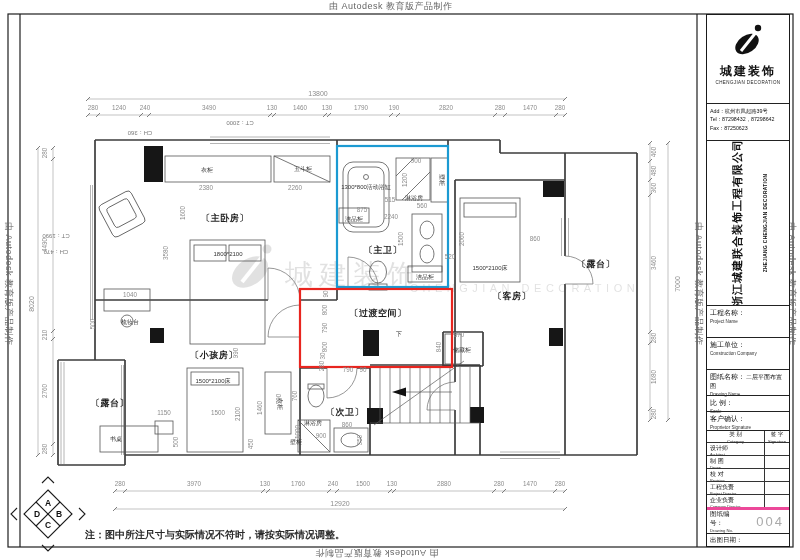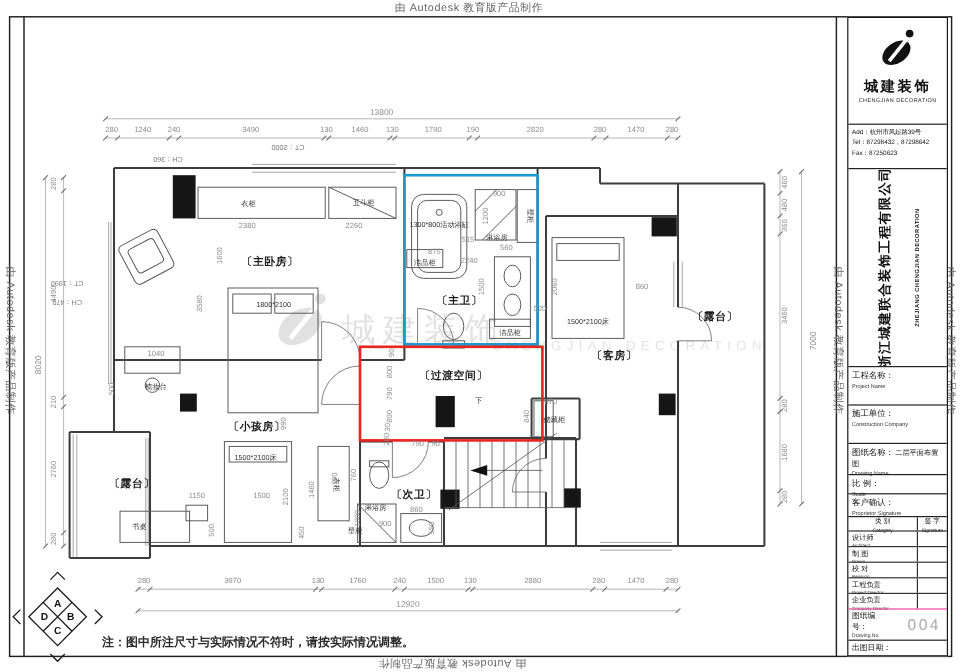--- a/index.html
+++ b/index.html
@@ -60,21 +60,21 @@
   .tb-field .val{font-size:6px;margin-left:1px;}
   .h32{height:32px;} .h26{height:26px;} .h16{height:16px;} .h19{height:19px;}
   .tb-thead{height:12px;border-top:1px solid #222;display:flex;font-size:5.6px;text-align:center;}
   .tb-thead .c1{flex:1;}
   .tb-thead .c2{width:24px;border-left:0.8px solid #333;}
   .tb-row{height:13px;border-top:0.8px solid #333;display:flex;}
   .tb-row .c1{flex:1;padding:1px 2px 0 3px;}
   .tb-row .c1 .cn{font-size:6px;}
   .tb-row .c1 .en{font-size:3.8px;color:#333;}
   .tb-row .c2{width:24px;border-left:0.8px solid #333;}
-  .tb-no{height:26px;border-top:1px solid #ec4899;display:flex;align-items:center;padding:0 3px;gap:23px;}
+  .tb-no{height:26px;border-top:3px solid #ec4899;display:flex;align-items:center;padding:0 3px;gap:23px;}
   .tb-no .lab .cn{font-size:6.5px;}
   .tb-no .lab .en{font-size:4.2px;color:#333;}
   .tb-no .num{flex:1;text-align:right;font-size:13px;color:#aaa;letter-spacing:2px;padding-right:2px;}
   .tb-date{height:13px;border-top:1px solid #222;font-size:6.5px;padding:2px 3px;}
 </style>
 </head>
 <body>
 
 <div id="sheet">
 

